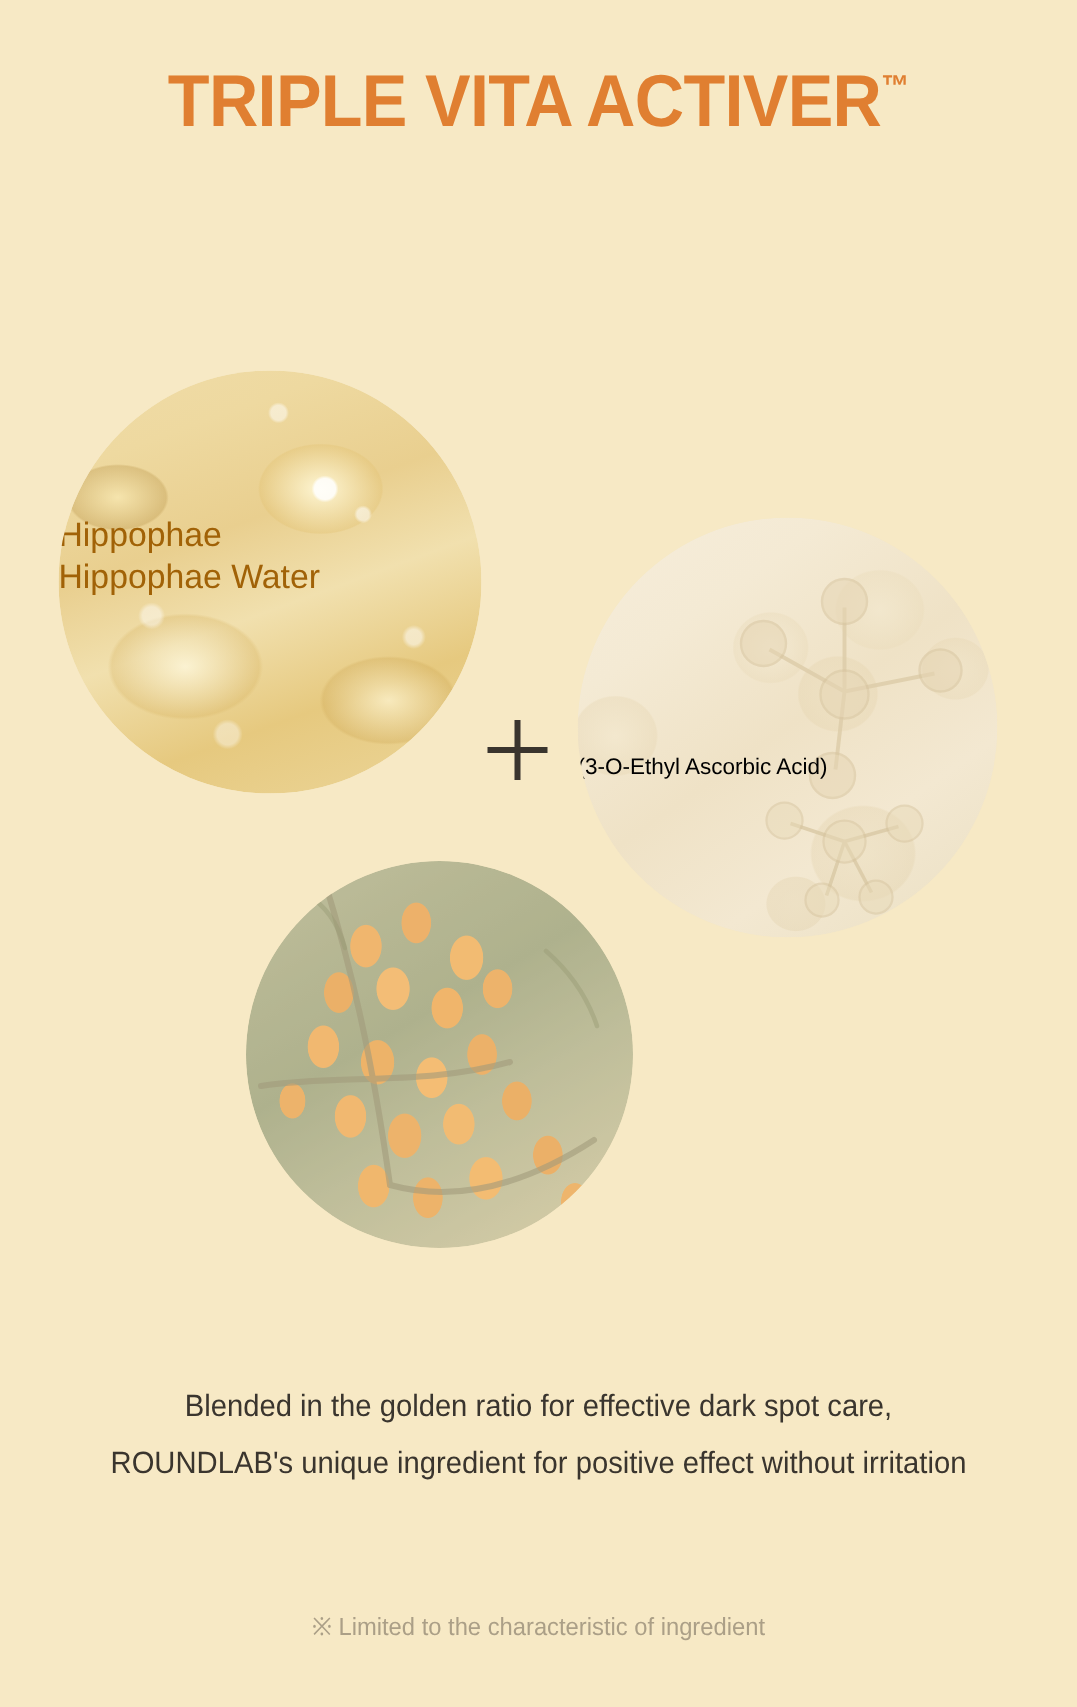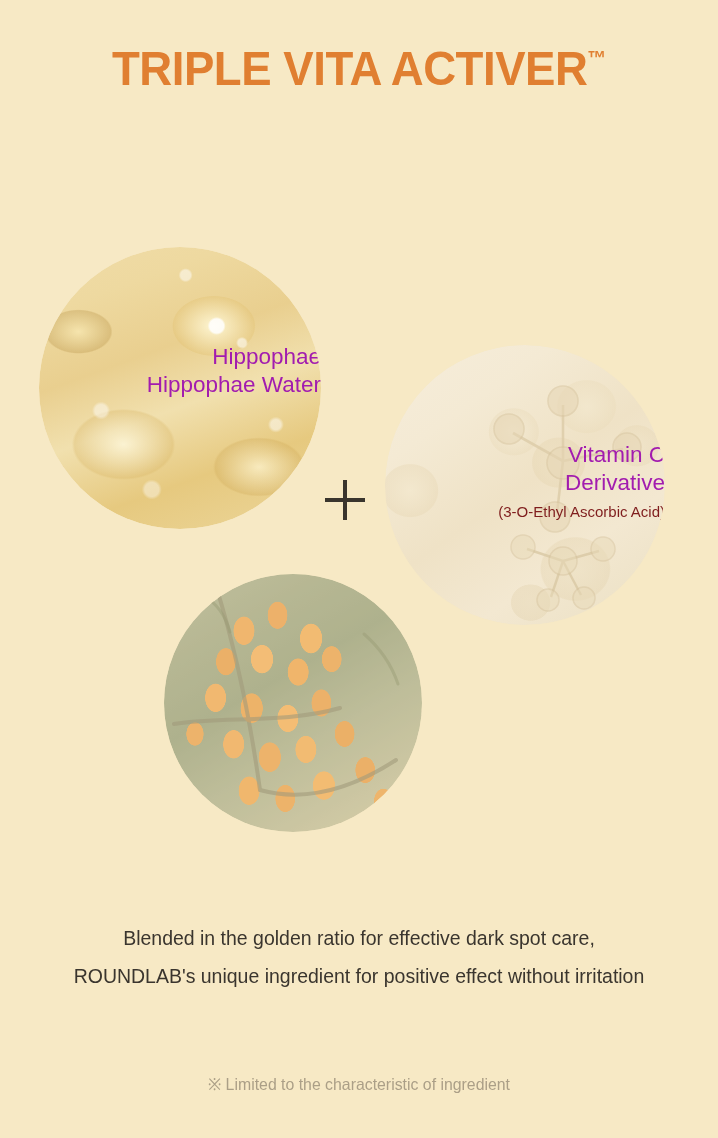--- a/index.html
+++ b/index.html
@@ -52,22 +52,22 @@
   }
   .circle .bg {
     position: absolute;
     inset: 0;
     border-radius: 50%;
   }
   .circle .label {
     position: absolute;
     left: 0;
     width: 100%;
-    text-align: right;
-    color: #a21caf;
+    text-align: left;
+    color: #a16207;
     font-family: "Liberation Sans", sans-serif;
     line-height: 1.26;
     z-index: 4;
   }
 
   
   #circle-water {
     left: 39px;
     top: 247px;
     width: 282px;
@@ -117,23 +117,23 @@
   }
   #circle-vitc .label {
     top: 96px;
     font-size: 22.5px;
   }
   #circle-vitc .sub {
     position: absolute;
     left: 0;
     top: 158px;
     width: 100%;
-    text-align: right;
+    text-align: left;
     font-size: 15px;
-    color: #7f1d1d;
+    color: #000000;
     z-index: 4;
   }
 
   
   #circle-fruit {
     left: 164px;
     top: 574px;
     width: 258px;
     height: 258px;
   }
@@ -277,24 +277,20 @@
         <line x1="178" y1="216" x2="196" y2="250"></line>
       </g>
       <g fill="#e7d9b8" opacity="0.5" stroke="#d6c39e" stroke-width="1.5">
         <circle cx="178" cy="216" r="14"></circle>
         <circle cx="138" cy="202" r="12"></circle>
         <circle cx="218" cy="204" r="12"></circle>
         <circle cx="163" cy="255" r="11"></circle>
         <circle cx="199" cy="253" r="11"></circle>
       </g>
     </svg>
-    <div class="label">
-      <div>Vitamin C</div>
-      <div>Derivative</div>
-    </div>
     <div class="sub">(3-O-Ethyl Ascorbic Acid)</div>
   </div>
 
   <div class="circle" id="circle-fruit">
     <div class="bg"></div>
     <svg class="branch" viewBox="0 0 258 258">
       <g stroke="#7d7a5c" stroke-width="4" fill="none" opacity="0.6" stroke-linecap="round">
         <path d="M52 12 C 70 70, 84 130, 96 216"></path>
         <path d="M96 216 C 140 228, 186 216, 232 186"></path>
         <path d="M10 150 C 60 142, 120 150, 176 134"></path>

